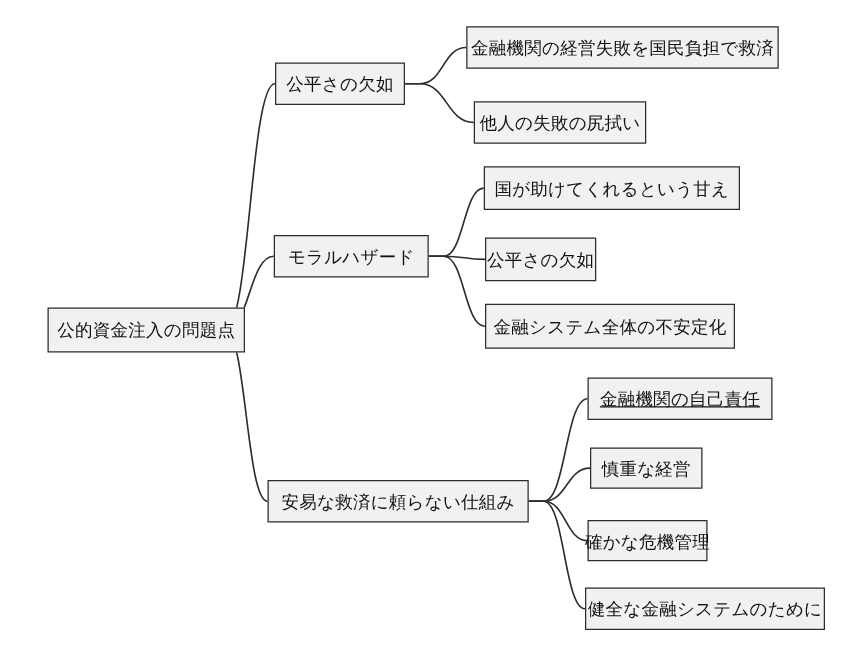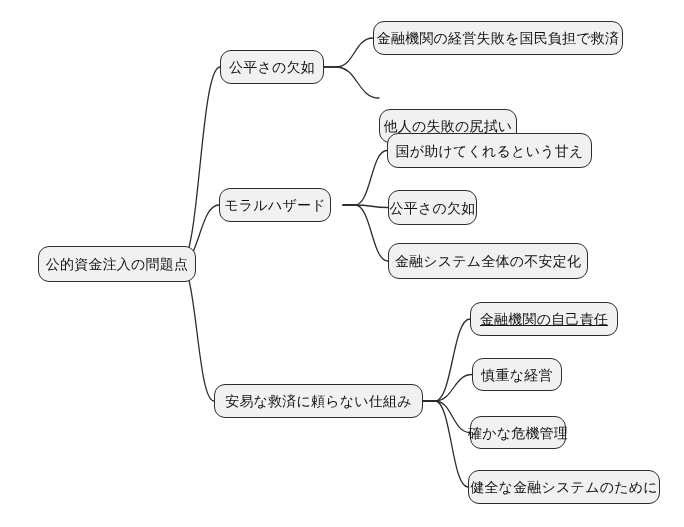--- a/index.html
+++ b/index.html
@@ -25,21 +25,21 @@
   .node {
     position: absolute;
     box-sizing: border-box;
     display: flex;
     align-items: center;
     justify-content: center;
     white-space: nowrap;
     border: 1.6px solid var(--border, #2d2d2d);
     background: var(--fill, #f1f1f1);
     color: var(--text, #111111);
-    border-radius: 11px;
+    border-radius: 0;
     font-size: 14px;
     line-height: 1;
     letter-spacing: 0.2px;
   }
 </style>
 </head>
 <body>
 
 <div id="stage" style="--bg: #ffffff; --fill: #f1f1f1; --border: #2d2d2d; --edge: #2d2d2d; --text: #111111;">
   <svg id="edges" viewBox="0 0 684 527" xmlns="http://www.w3.org/2000/svg">
@@ -53,22 +53,22 @@
       <path d="M 168 264 L 180 264 C 197 264, 197 401, 214 401"></path>
       <path d="M 423 401 L 435 401 C 452.5 401, 452.5 319, 470 319"></path>
       <path d="M 423 401 L 435 401 C 453.5 401, 453.5 374.5, 472 374.5"></path>
       <path d="M 423 401 L 435 401 C 452.5 401, 452.5 432.5, 470 432.5"></path>
       <path d="M 423 401 L 435 401 C 451.5 401, 451.5 487, 468 487"></path>
     </svg>
 
 <div class="node" style="left: 10px; top: 246px; width: 158px; height: 36px; margin-left: 28px;">公的資金注入の問題点</div>
     <div class="node" style="left: 220px; top: 50px; width: 104px; height: 34px;">公平さの欠如</div>
     <div class="node" style="left: 373px; top: 21px; width: 250px; height: 34px;">金融機関の経営失敗を国民負担で救済</div>
-    <div class="node" style="left: 379px; top: 81px; width: 138px; height: 34px; margin-top: 28px;">他人の失敗の尻拭い</div>
-    <div class="node" style="left: 219px; top: 188px; width: 112px; height: 34px;">モラルハザード</div>
+    <div class="node" style="left: 379px; top: 81px; width: 138px; height: 34px;">他人の失敗の尻拭い</div>
+    <div class="node" style="left: 219px; top: 188px; width: 124px; height: 34px;">モラルハザード</div>
     <div class="node" style="left: 387px; top: 133px; width: 205px; height: 35px;">国が助けてくれるという甘え</div>
     <div class="node" style="left: 388px; top: 190px; width: 89px; height: 35px;">公平さの欠如</div>
     <div class="node" style="left: 388px; top: 243px; width: 200px; height: 36px;">金融システム全体の不安定化</div>
     <div class="node" style="left: 214px; top: 384px; width: 209px; height: 34px;">安易な救済に頼らない仕組み</div>
     <div class="node" style="left: 470px; top: 302px; width: 148px; height: 34px; text-decoration: underline;">金融機関の自己責任</div>
     <div class="node" style="left: 472px; top: 358px; width: 90px; height: 33px;">慎重な経営</div>
     <div class="node" style="left: 470px; top: 416px; width: 96px; height: 33px;">確かな危機管理</div>
     <div class="node" style="left: 468px; top: 470px; width: 192px; height: 34px;">健全な金融システムのために</div>
   </div>
 

